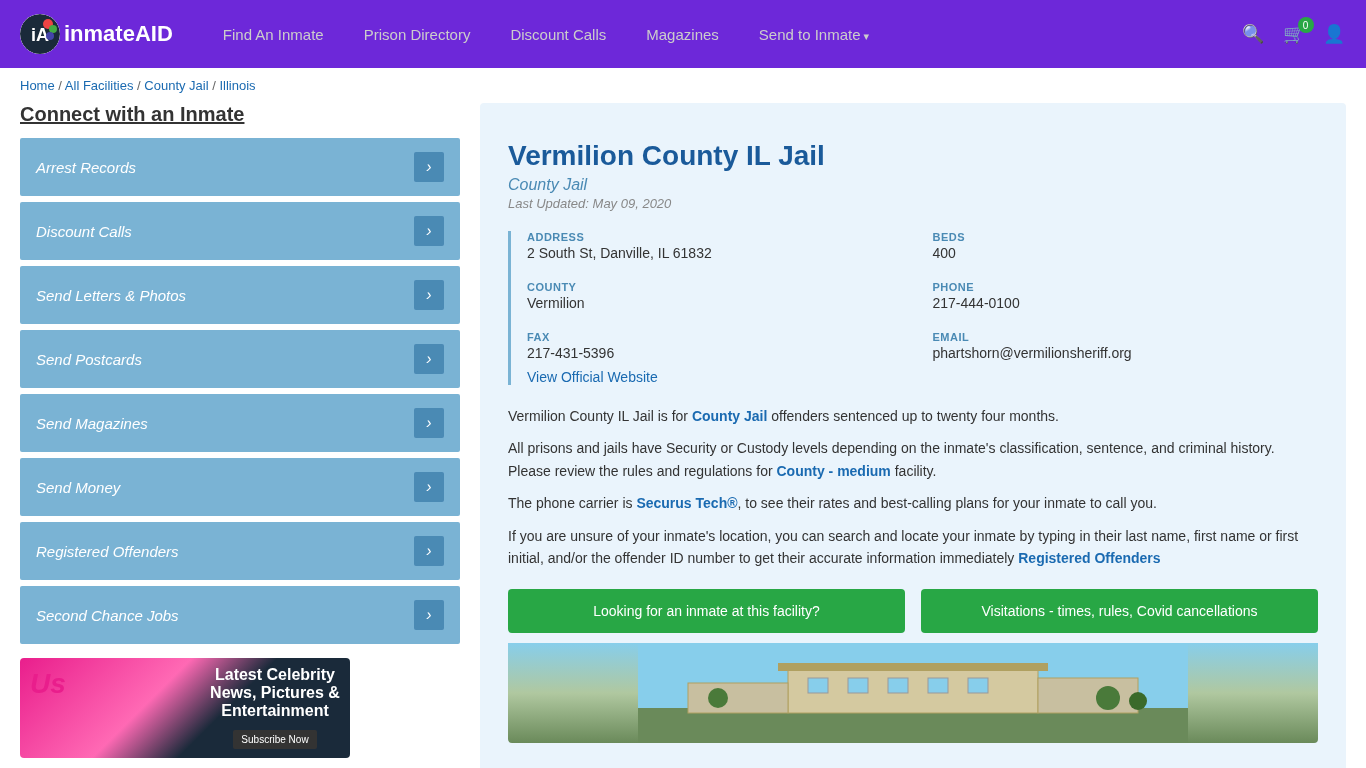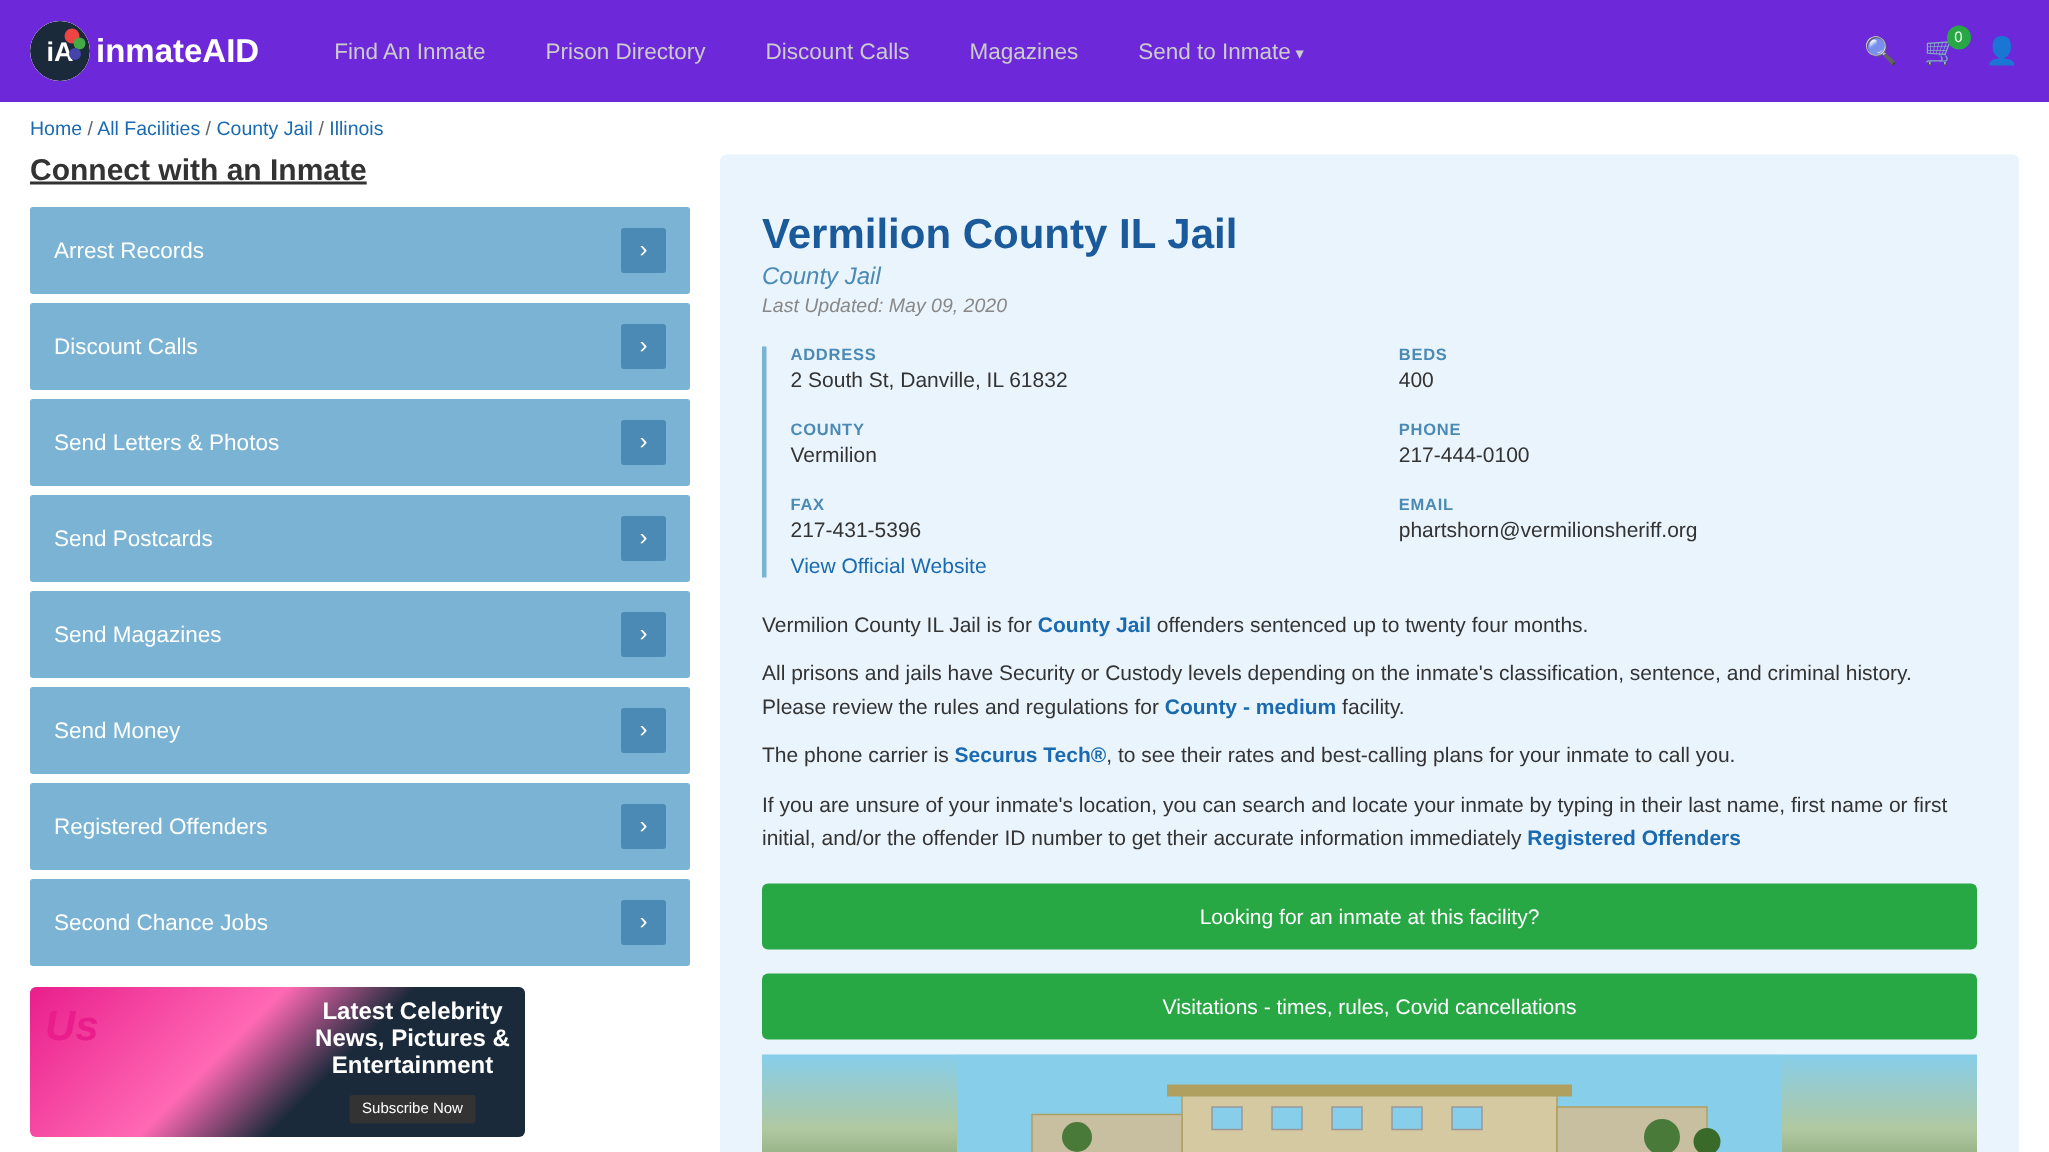--- a/index.html
+++ b/index.html
@@ -112,20 +112,21 @@
       display: flex;
       align-items: center;
       justify-content: space-between;
       background: #7ab3d4;
       color: white;
       padding: 14px 16px;
       margin-bottom: 6px;
       cursor: pointer;
       border-radius: 2px;
       font-size: 15px;
+      font-style: italic;
     }
     .sidebar-arrow {
       background: #4a8ab4;
       border-radius: 2px;
       width: 30px;
       height: 30px;
       display: flex;
       align-items: center;
       justify-content: center;
       font-size: 16px;
@@ -238,21 +239,20 @@
     }
     .description-text a {
       color: #1a6ab1;
       text-decoration: none;
       font-weight: bold;
     }
     .action-buttons {
       display: flex;
       gap: 16px;
       margin-top: 20px;
-      flex-direction: column;
     }
     .action-btn-green {
       background: #28a745;
       color: white;
       padding: 14px 20px;
       border: none;
       border-radius: 4px;
       font-size: 14px;
       cursor: pointer;
       flex: 1;

